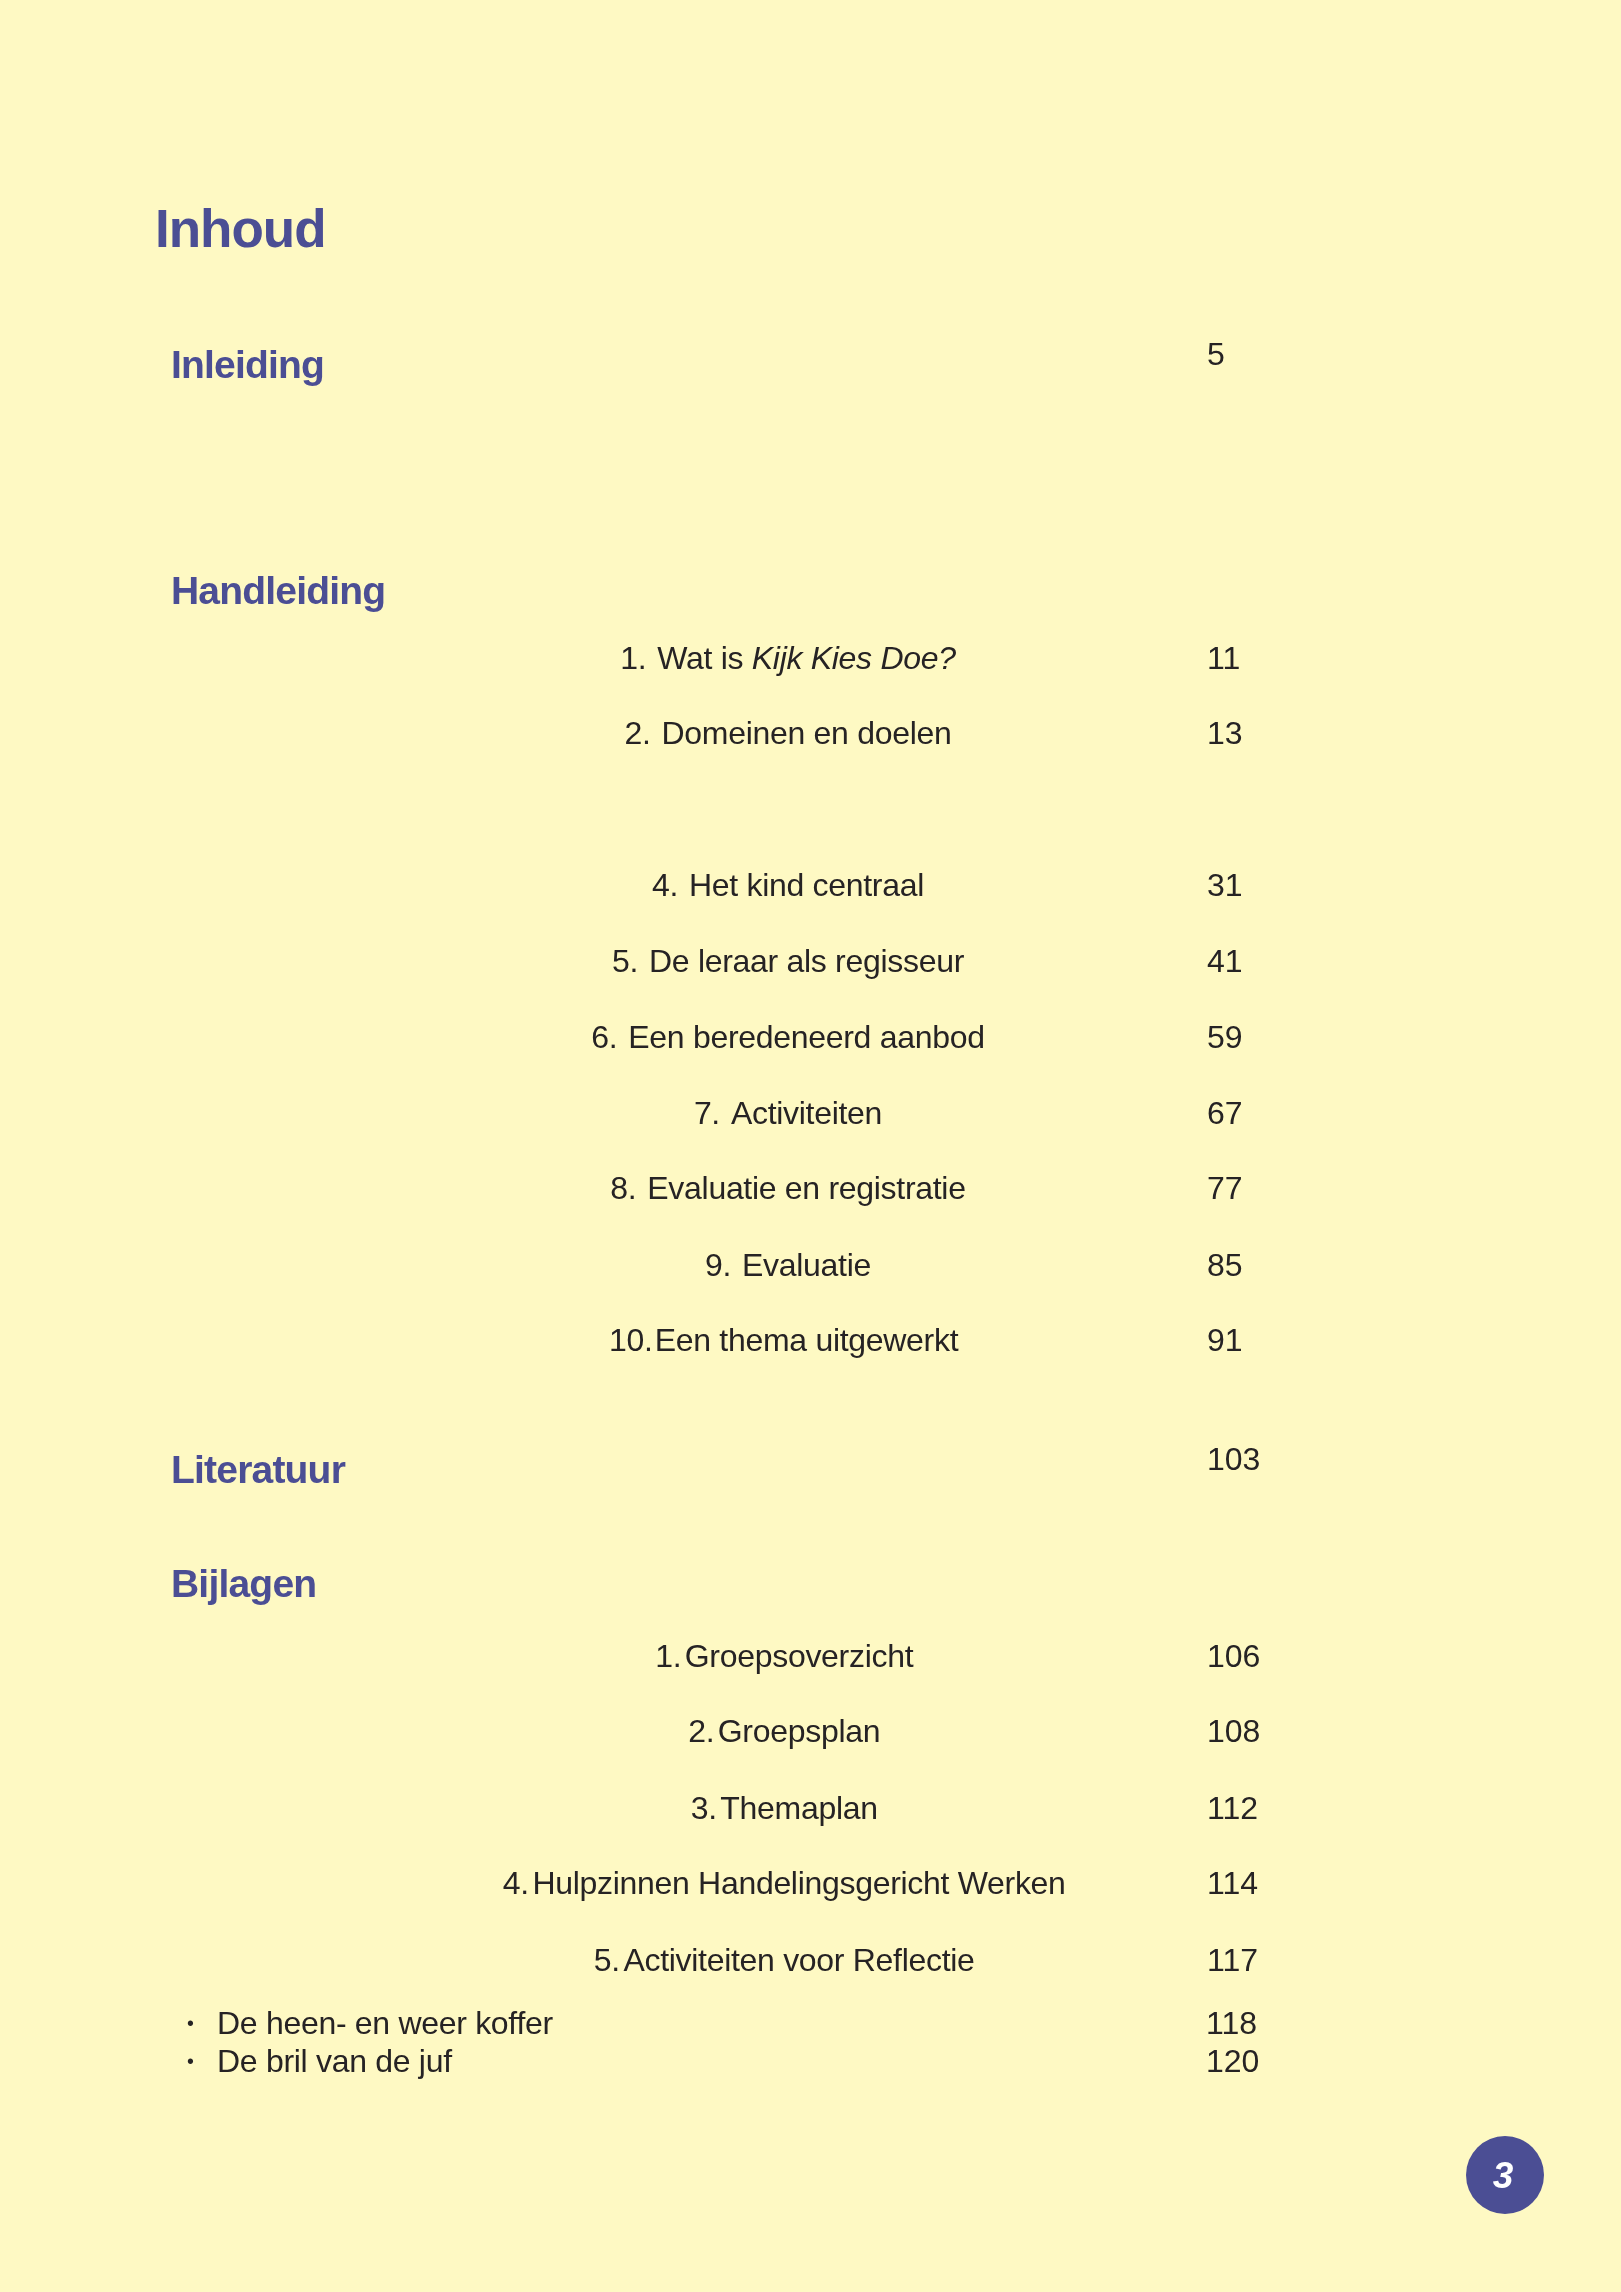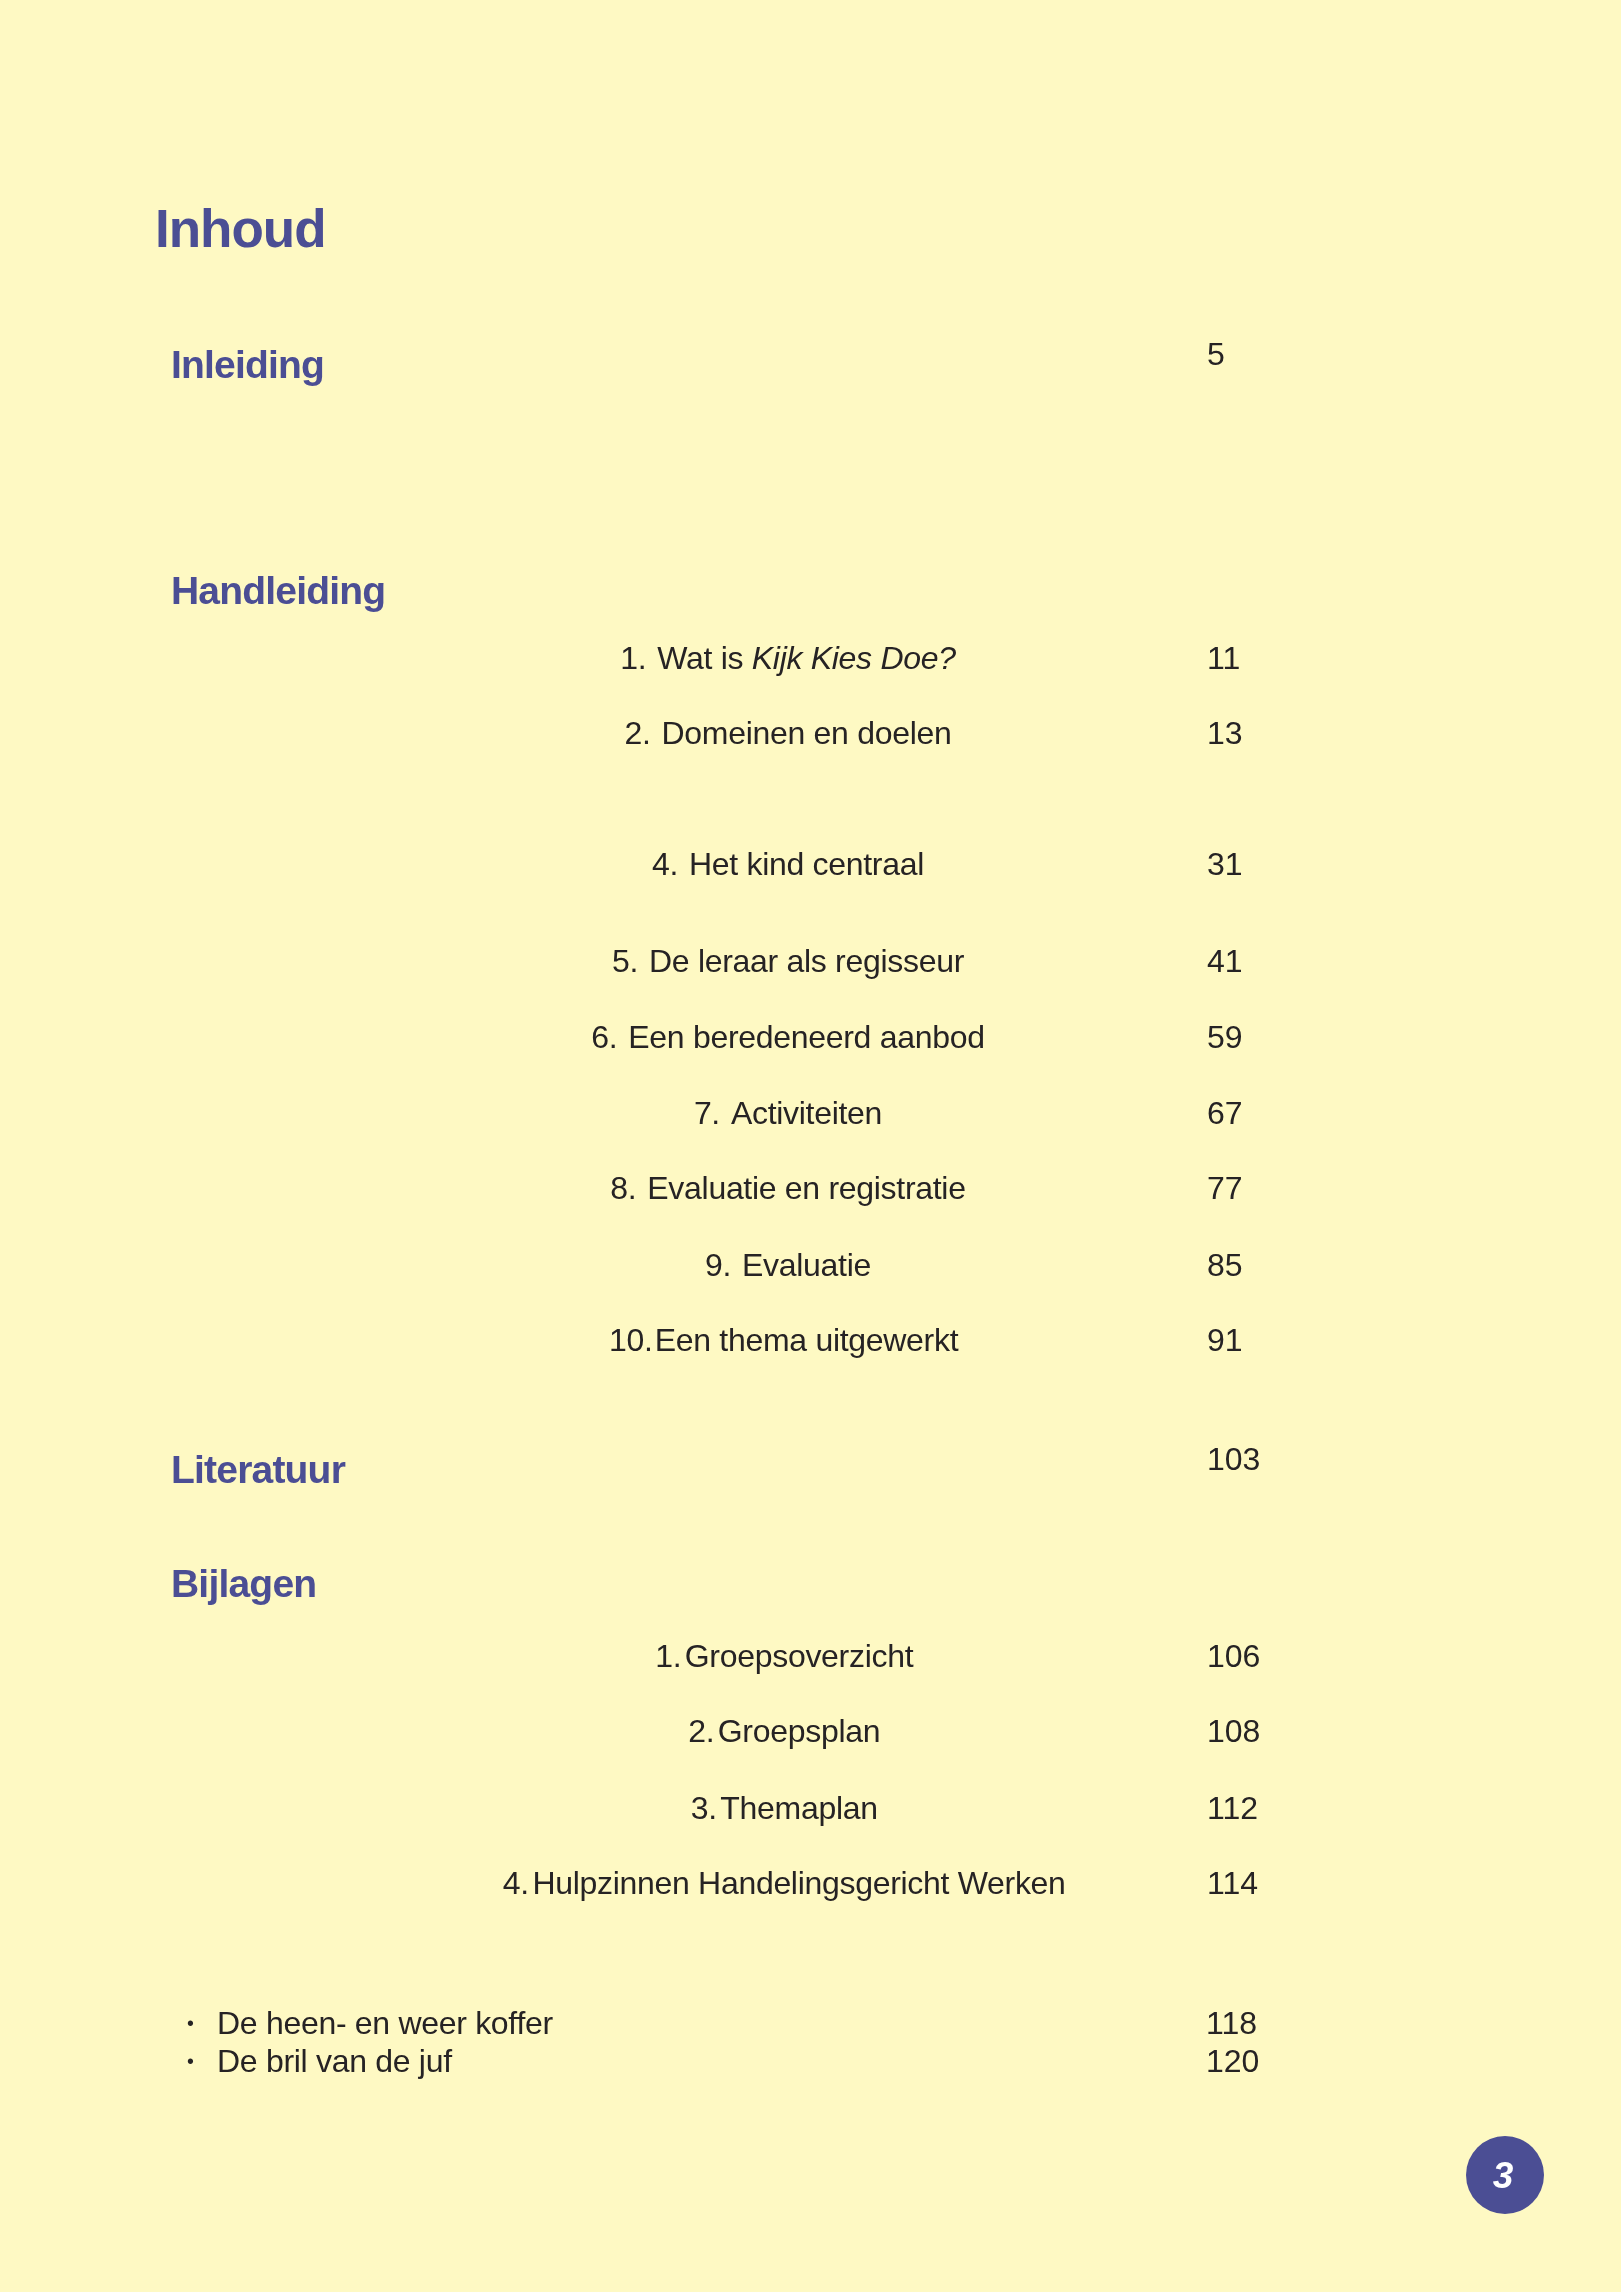--- a/index.html
+++ b/index.html
@@ -70,21 +70,21 @@
     <span class="num">1.</span><span class="txt"><span>Wat is </span><em>Kijk Kies Doe?</em></span>
     <span class="pnum">11</span>
   </div>
 
   <div class="row item" style="top:717px">
     <span class="num">2.</span><span class="txt">Domeinen en doelen</span>
     <span class="pnum">13</span>
   </div>
 
 
-  <div class="row item" style="top:848px">
+  <div class="row item" style="top:869px">
     <span class="num">4.</span><span class="txt">Het kind centraal</span>
     <span class="pnum">31</span>
   </div>
 
   <div class="row item" style="top:945px">
     <span class="num">5.</span><span class="txt">De leraar als regisseur</span>
     <span class="pnum">41</span>
   </div>
 
   <div class="row item" style="top:1021px">
@@ -134,20 +134,24 @@
   <div class="row item bijlage" style="top:1792px">
     <span class="num">3.</span><span class="txt">Themaplan</span>
     <span class="pnum">112</span>
   </div>
 
   <div class="row item bijlage" style="top:1867px">
     <span class="num">4.</span><span class="txt">Hulpzinnen Handelingsgericht Werken</span>
     <span class="pnum">114</span>
   </div>
 
+  <div class="row item bijlage" style="top:1944px">
+    <span class="num">5.</span><span class="txt">Activiteiten voor Reflectie</span>
+    <span class="pnum">117</span>
+  </div>
 
   <div class="row sub" style="top:1979px">
     <span class="bullet">•</span><span class="txt">De heen- en weer koffer</span>
     <span class="pnum">118</span>
   </div>
 
   <div class="row sub" style="top:2017px">
     <span class="bullet">•</span><span class="txt">De bril van de juf</span>
     <span class="pnum">120</span>
   </div>

